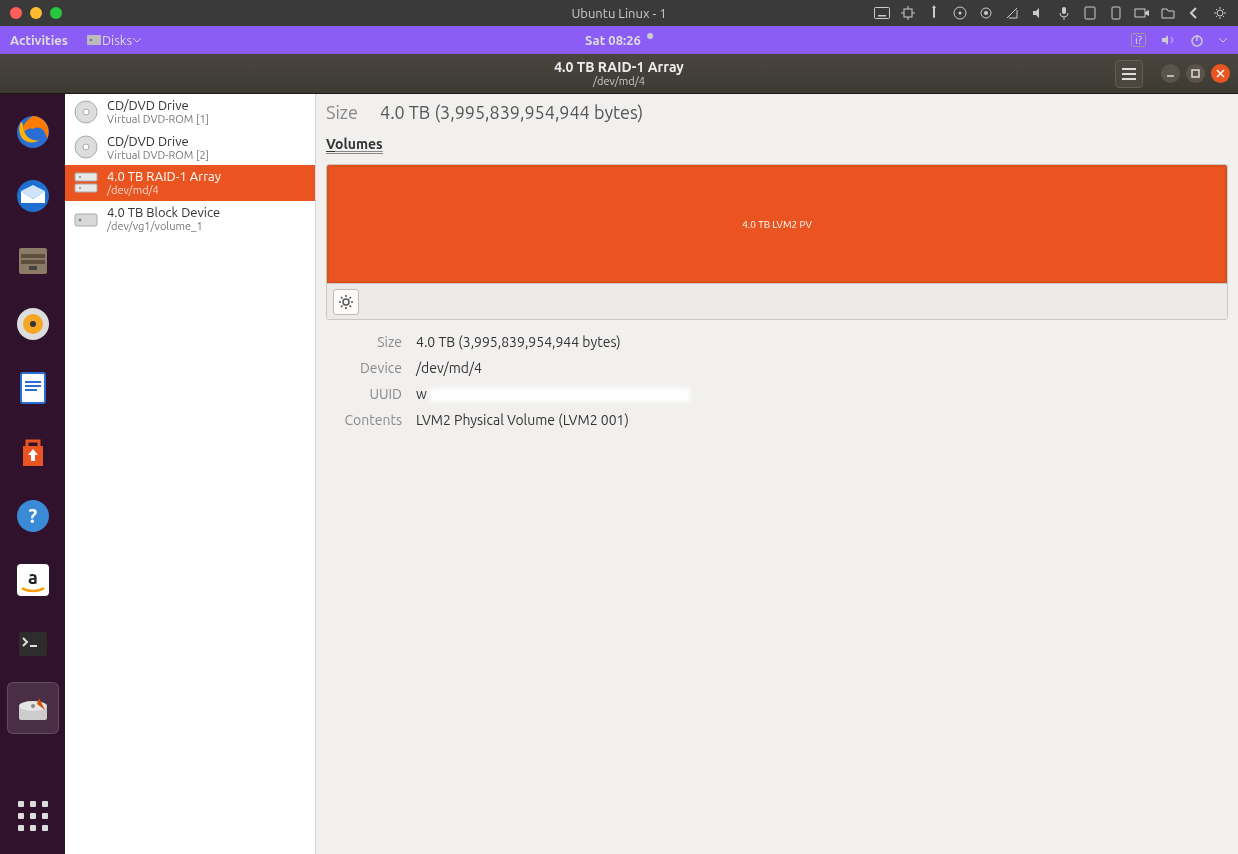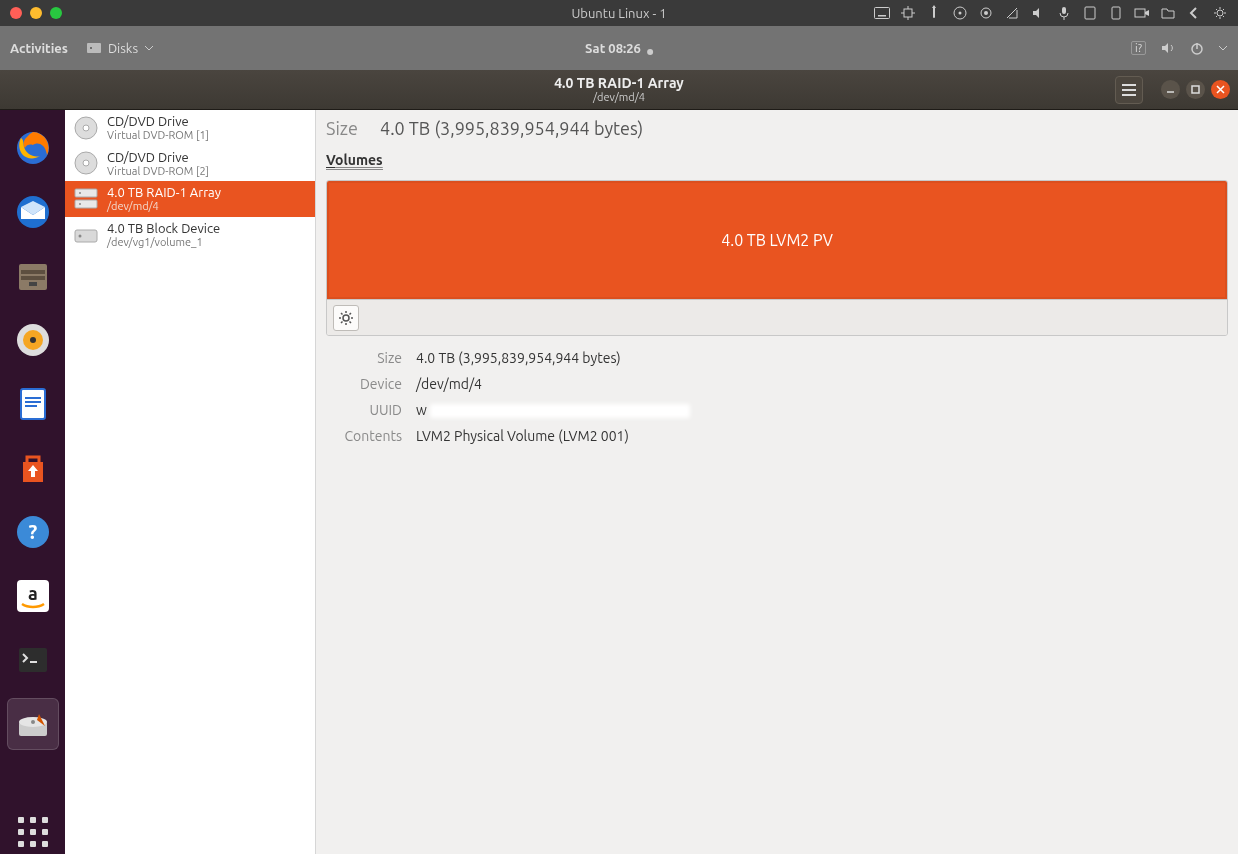--- a/index.html
+++ b/index.html
@@ -8,25 +8,25 @@
 
 .mac-titlebar { height: 26px; background: #3a3a3a; display: flex; align-items: center; padding: 0 10px; color: #ccc; font-size: 13px; position: relative; }
 .traffic-lights { display: flex; gap: 8px; }
 .tl { width: 12px; height: 12px; border-radius: 50%; }
 .tl-red { background: #ff5f57; } .tl-yellow { background: #febc2e; } .tl-green { background: #28c840; }
 .mac-title { position: absolute; left: 50%; transform: translateX(-50%); }
 .tray { margin-left: auto; display: flex; gap: 10px; }
 .tray-icon { width: 16px; height: 16px; display:flex; align-items:center; justify-content:center; fill:#ccc; color:#ccc; }
 
 
-.gnome-bar { height: 44px; background: #737373; display: flex; align-items: center; color: #ddd; font-size: 13px; padding: 0 10px; position: relative; }
+.gnome-bar { height: 28px; background: #8b5cf6; display: flex; align-items: center; color: #ddd; font-size: 13px; padding: 0 10px; position: relative; }
 .gnome-left { display: flex; gap: 18px; align-items: center; }
 .gnome-left .activities { font-weight: 600; }
-.app-indicator { display: flex; align-items: center; gap: 6px; }
-.gnome-center { position: absolute; left:50%; transform:translateX(-50%); font-weight:600; display:flex; align-items:flex-end; gap:6px;}
+.app-indicator { display: flex; align-items: center; }
+.gnome-center { position: absolute; left:50%; transform:translateX(-50%); font-weight:600; display:flex; align-items:flex-start; gap:6px;}
 .gnome-right { margin-left:auto; display:flex; align-items:center; gap:14px; }
 
 
 .headerbar { height: 40px; background: linear-gradient(#4a453f,#3d3933); display: flex; align-items: center; color: #eee; position: relative; border-bottom:1px solid #1e1b17; }
 .hb-center { position:absolute; left:50%; transform:translateX(-50%); text-align:center; line-height:1.2; }
 .hb-title { font-size: 14px; font-weight:600; }
 .hb-subtitle { font-size: 11px; color:#ccc; }
 .hb-right { margin-left:auto; display:flex; align-items:center; gap:6px; padding-right:8px;}
 .hamburger { width:28px; height:28px; border:1px solid #635c52; border-radius:4px; background:#4c463e; display:flex; align-items:center; justify-content:center; cursor:pointer; }
 .win-btn { width:19px; height:19px; border-radius:50%; background:#5a534a; display:flex; align-items:center; justify-content:center; cursor:pointer; color:#ddd; font-size:10px; }
@@ -51,21 +51,21 @@
 .dev-item.selected .dev-title { color:#fff; }
 .dev-item.selected .dev-sub { color:#f3d9cd; }
 
 .content { flex:1; background:#f1f0ef; padding:8px 10px 10px 10px; overflow:auto; }
 .top-size { font-size:18px; color:#555; }
 .top-size .lbl { color:#888; margin-right:18px; }
 .section-title { font-size:14px; font-weight:600; color:#333; margin-top:14px; }
 .section-title span { border-bottom:1px solid #888; padding-bottom:1px; text-decoration: underline; text-decoration-color:#888; text-underline-offset:2px; }
 
 .volume-box { margin-top:12px; border:1px solid #c8c8c8; border-radius:3px; overflow:hidden; }
-.volume-part { height:118px; background:#e95420; color:#fff; display:flex; align-items:center; justify-content:center; font-size:16px; cursor:pointer; box-shadow: inset 0 0 0 2px rgba(0,0,0,0.06); }
+.volume-part { height:118px; background:#e95420; color:#fff; display:flex; align-items:center; justify-content:center; font-size:10px; cursor:pointer; box-shadow: inset 0 0 0 2px rgba(0,0,0,0.06); }
 .volume-toolbar { height:36px; background:#eceae8; border-top:1px solid #c8c8c8; display:flex; align-items:center; padding:0 6px; }
 .gear-btn { width:26px; height:26px; background:#fcfbfa; border:1px solid #bfbcb8; border-radius:3px; display:flex; align-items:center; justify-content:center; cursor:pointer; }
 
 .props { margin-top:14px; display:grid; grid-template-columns: 90px 1fr; row-gap:10px; font-size:14px; }
 .props .plbl { text-align:right; color:#8a8a8a; padding-right:14px; }
 .props .pval { color:#333; }
 .uuid-mask { display:inline-block; width:260px; height:14px; background:#fff; vertical-align:middle; filter:blur(2px); border-radius:2px; }
 
 svg { display:block; }
 </style>

